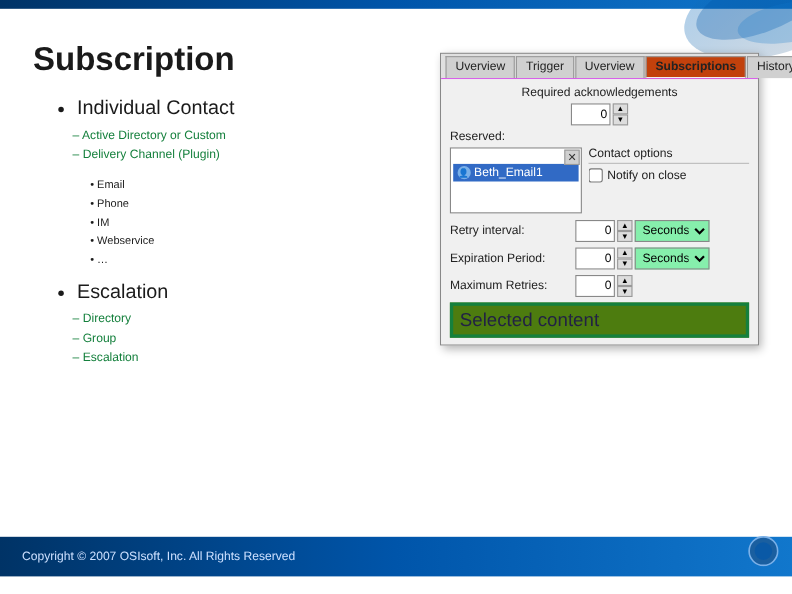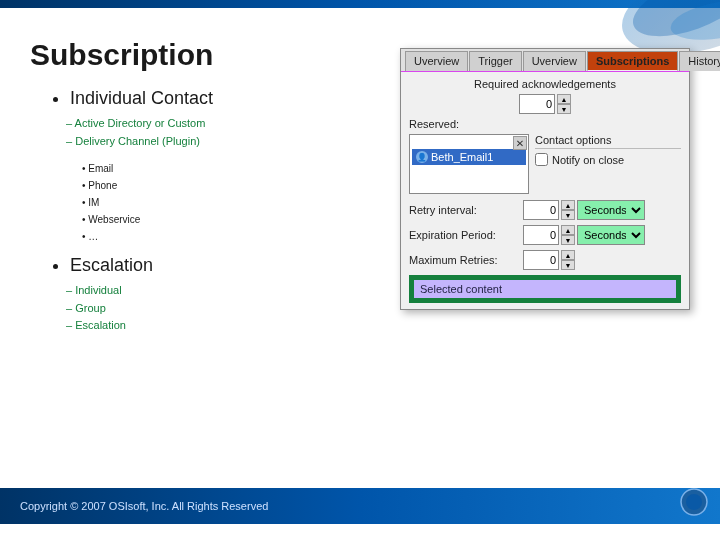--- a/index.html
+++ b/index.html
@@ -281,24 +281,24 @@
 
     .req-ack-row {
       display: flex;
       align-items: center;
       margin-bottom: 4px;
       gap: 4px;
       flex-direction: column;
     }
 
     .selected-content {
-      background: #c4b5fd;
-      border: 5px solid #15803d;
+      background: #4d7c0f;
+      border: 3px solid #15803d;
       padding: 3px 6px;
-      font-size: 11px;
+      font-size: 17px;
       color: #224;
       margin-top: 4px;
     }
 
     
     .swirl {
       position: absolute;
       top: 0;
       right: 0;
     }
@@ -337,21 +337,21 @@
       <li>Phone</li>
       <li>IM</li>
       <li>Webservice</li>
       <li>…</li>
     </ul>
 
     <ul style="list-style:disc; margin-left:20px; margin-bottom:4px;">
       <li class="bullet-main">Escalation</li>
     </ul>
     <ul class="sub-list">
-      <li>Individual</li>
+      <li>Directory</li>
       <li>Group</li>
       <li>Escalation</li>
     </ul>
   </div>
 
   <div class="right-panel">
     <div class="dialog">
 
       <div class="dialog-tabs">
         <div class="tab">Uverview</div>

